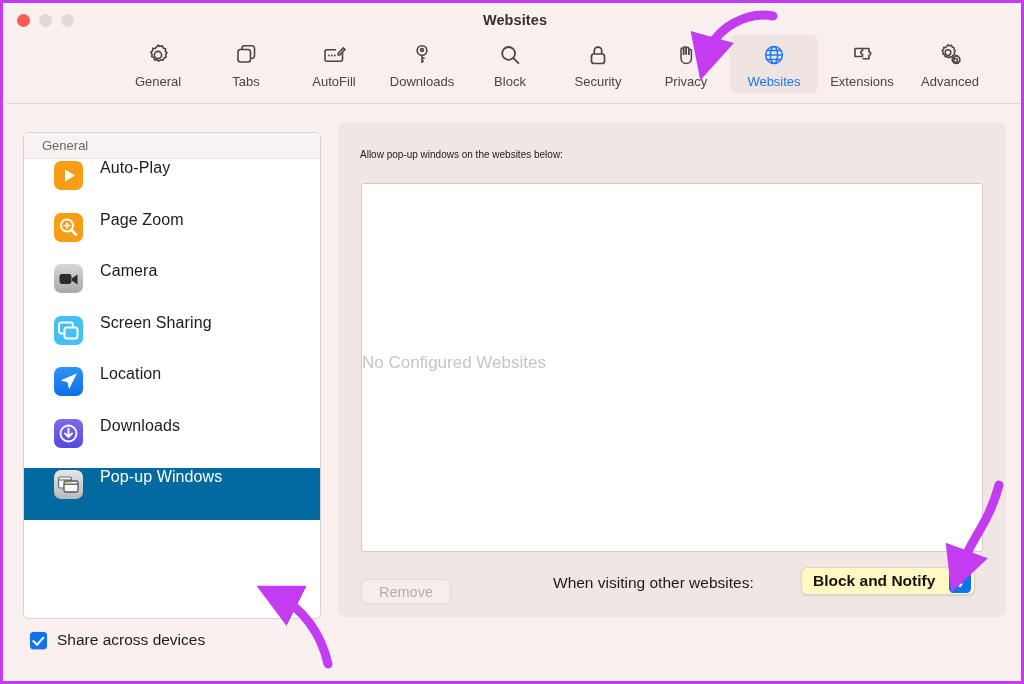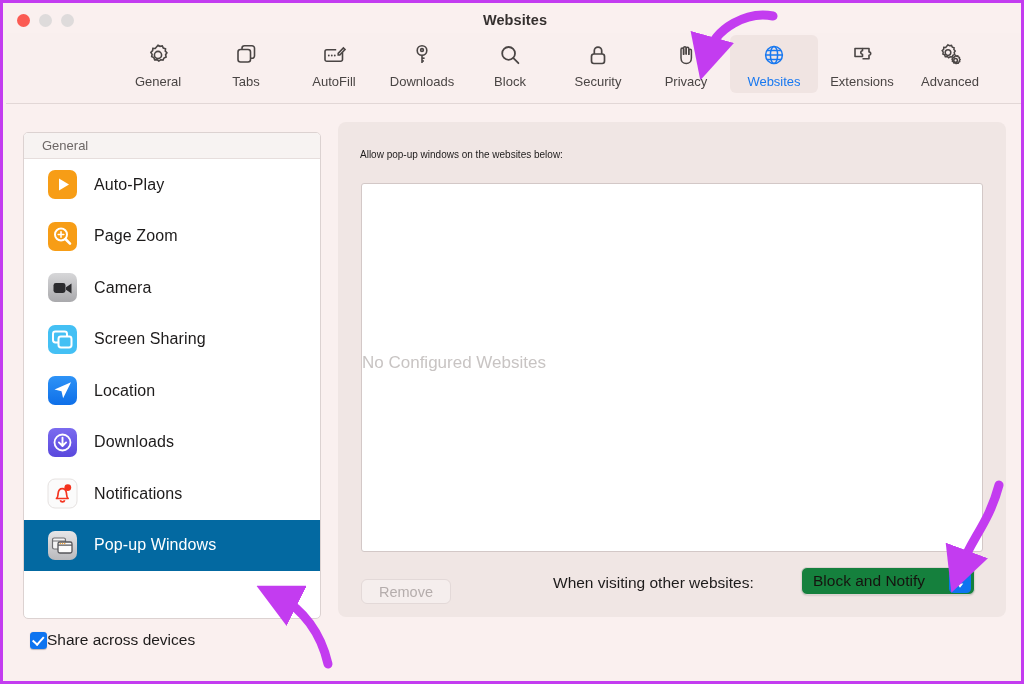--- a/index.html
+++ b/index.html
@@ -133,22 +133,21 @@
     background: #f7f3f2;
     border-bottom: 1px solid #e6dedd;
     box-sizing: border-box;
   }
   #sidebar-list {
     position: relative;
   }
   .side-item {
     height: 51.5px;
     display: flex;
-    align-items: center;
-    padding-left: 22px;
+    padding-left: 28px;
     box-sizing: border-box;
     cursor: default;
   }
   .side-item .side-label {
     font-size: 16px;
     color: #1d1b1b;
     margin-left: 15px;
     letter-spacing: .1px;
   }
   .side-item.selected {
@@ -164,20 +163,21 @@
     display: block;
   }
 
   
   #share-row {
     position: absolute;
     left: 24px;
     top: 527px;
     display: flex;
     align-items: center;
+    gap: 10px;
     text-align: center;
   }
   #share-check {
     width: 17px; height: 17px;
     border-radius: 3.5px;
     background: #0d74f0;
     position: relative;
     flex: 0 0 17px;
     box-shadow: 0 .5px 1px rgba(0,0,0,.25);
   }
@@ -253,25 +253,26 @@
     top: 452px;
     font-size: 15.5px;
     color: #1d1b1b;
   }
   #popup-select {
     position: absolute;
     left: 463px;
     top: 445px;
     width: 174px;
     height: 28px;
-    background: #15803d;
+    background: #fef9c3;
     border-radius: 6px;
     border: 1px solid #ddd3d2;
     box-shadow: 0 1px 1.5px rgba(0,0,0,.10);
     box-sizing: border-box;
+    font-weight: bold;
   }
   #popup-select-value {
     position: absolute;
     left: 11px;
     top: 4px;
     font-size: 15.5px;
     color: #16130f;
     white-space: nowrap;
   }
   #popup-select-arrows {
@@ -505,31 +506,20 @@
               </linearGradient>
                 </defs>
               <rect x="2" y="2" width="29" height="29" rx="7" fill="url(#gPurp)"></rect>
               <circle cx="16.5" cy="16.5" r="8" fill="none" stroke="#ffffff" stroke-width="1.8"></circle>
               <path d="M16.5 11.6v8.2M12.9 16.4l3.6 3.6 3.6-3.6" fill="none" stroke="#ffffff" stroke-width="1.9" stroke-linecap="round" stroke-linejoin="round"></path>
             </svg>
           </span>
           <span class="side-label">Downloads</span>
         </div>
 
-        <div class="side-item">
-          <span class="side-icon">
-            <svg viewBox="0 0 33 33" width="33" height="33">
-              <rect x="2" y="2" width="29" height="29" rx="7" fill="#fbfbfb" stroke="#e6e2e1" stroke-width="1"></rect>
-              <path d="M10.5 21.5c1.6-1.2 1.4-3 1.6-5 .3-3 1.7-4.8 4.2-4.8s3.9 1.8 4.2 4.8c.2 2 0 3.8 1.6 5z" fill="none" stroke="#f4331f" stroke-width="1.7" stroke-linejoin="round"></path>
-              <path d="M14.3 23.2a2.3 2.3 0 0 0 4.4 0" fill="none" stroke="#f4331f" stroke-width="1.7"></path>
-              <circle cx="21.8" cy="10.6" r="3.4" fill="#f4331f"></circle>
-            </svg>
-          </span>
-          <span class="side-label">Notifications</span>
-        </div>
 
         <div class="side-item selected">
           <span class="side-icon">
             <svg viewBox="0 0 33 33" width="33" height="33">
               <defs>
                   <linearGradient id="gGray3" x1="0" y1="0" x2="0" y2="1">
                 <stop offset="0" stop-color="#e6e6e8"></stop>
                     <stop offset="1" stop-color="#b9b9bc"></stop>
               </linearGradient>
                 </defs>

